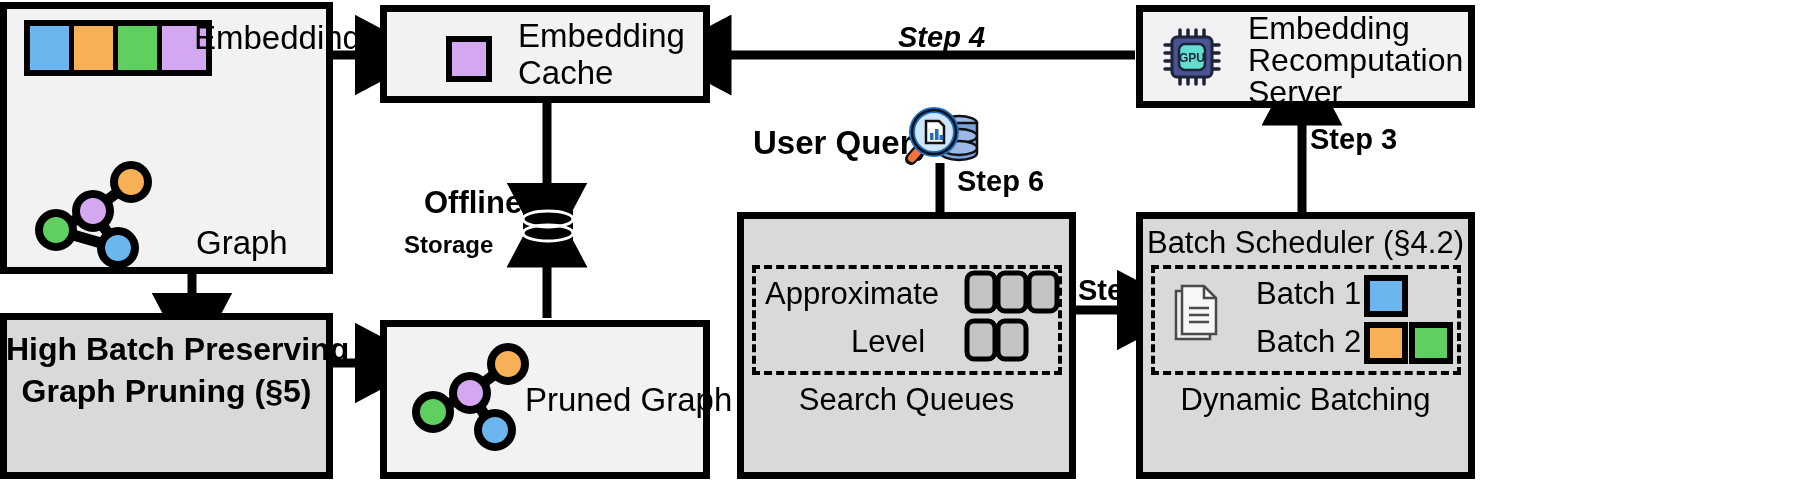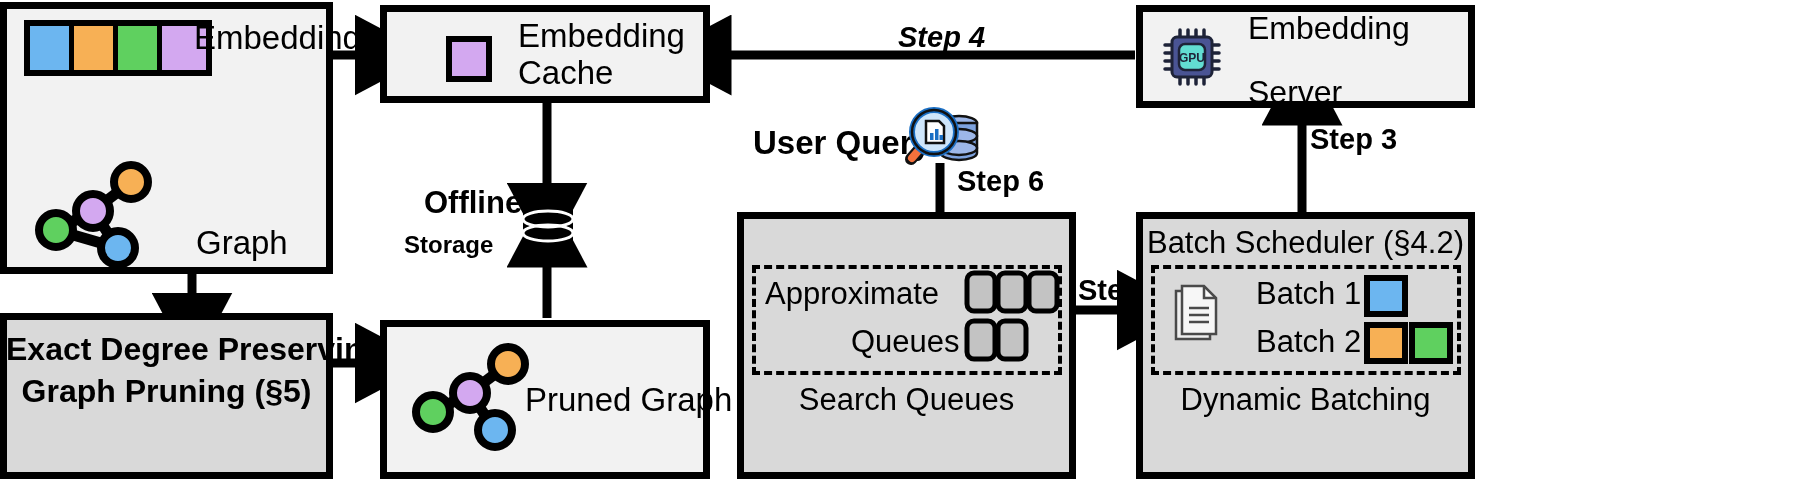--- a/index.html
+++ b/index.html
@@ -76,21 +76,21 @@
     <line x1="18" y1="64" x2="80" y2="82" stroke="#000" stroke-width="11"></line>
     <circle cx="93" cy="16" r="17" fill="#f7b055" stroke="#000" stroke-width="8"></circle>
     <circle cx="55" cy="45" r="17" fill="#d3a8f0" stroke="#000" stroke-width="8"></circle>
     <circle cx="18" cy="64" r="17" fill="#5fd05f" stroke="#000" stroke-width="8"></circle>
     <circle cx="80" cy="82" r="17" fill="#6cb6f0" stroke="#000" stroke-width="8"></circle>
   </svg>
   <div class="lbl" style="left:196px;top:225px;font-size:33px;">Graph</div>
 
   <div class="box gray" style="left:0;top:313px;width:333px;height:166px;">
   </div>
-  <div class="lbl bold ctr" style="left:6px;top:332px;width:321px;font-size:32px;">Exact Degree Preserving</div>
+  <div class="lbl bold ctr" style="left:6px;top:332px;width:321px;font-size:32px;">High Batch Preserving</div>
   <div class="lbl bold ctr" style="left:6px;top:374px;width:321px;font-size:32px;">Graph Pruning (§5)</div>
 
   <div class="box" style="left:380px;top:5px;width:330px;height:98px;">
   </div>
   <div class="sq" style="left:446px;top:36px;width:46px;height:46px;background:#d3a8f0;"></div>
   <div class="lbl" style="left:518px;top:18px;font-size:33px;">Embedding</div>
   <div class="lbl" style="left:518px;top:55px;font-size:33px;">Cache</div>
 
   <div class="lbl bold" style="left:424px;top:186px;font-size:31px;">Offline</div>
   <div class="lbl bold" style="left:404px;top:232px;font-size:24px;">Storage</div>
@@ -142,21 +142,21 @@
   </div>
   <div class="dashbox" style="left:752px;top:265px;width:310px;height:110px;background:transparent;"></div>
 
   <div class="lbl" style="left:765px;top:277px;font-size:31px;">Approximate</div>
   <svg style="left:966px;top:272px;width:92px;height:42px;">
     <rect x="1" y="1" width="28" height="38" rx="7" fill="#c3c3c3" stroke="#000" stroke-width="5"></rect>
     <rect x="32" y="1" width="28" height="38" rx="7" fill="#c3c3c3" stroke="#000" stroke-width="5"></rect>
     <rect x="63" y="1" width="28" height="38" rx="7" fill="#c3c3c3" stroke="#000" stroke-width="5"></rect>
   </svg>
 
-  <div class="lbl" style="left:851px;top:325px;font-size:31px;">Queues</div>
+  <div class="lbl" style="left:851px;top:325px;font-size:31px;">Level</div>
   <svg style="left:966px;top:320px;width:62px;height:42px;">
     <rect x="1" y="1" width="28" height="38" rx="7" fill="#c3c3c3" stroke="#000" stroke-width="5"></rect>
     <rect x="32" y="1" width="28" height="38" rx="7" fill="#c3c3c3" stroke="#000" stroke-width="5"></rect>
   </svg>
 
   <div class="lbl ctr" style="left:740px;top:383px;width:333px;font-size:31px;">Search Queues</div>
 
   <div class="steplbl" style="left:1078px;top:274px;font-size:29px;">Step 2</div>
 
   <div class="box gray" style="left:1136px;top:212px;width:339px;height:267px;">
@@ -203,17 +203,18 @@
       <line x1="47" y1="17" x2="56" y2="17"></line>
         <line x1="47" y1="25" x2="56" y2="25"></line>
       <line x1="47" y1="33" x2="56" y2="33"></line>
         <line x1="47" y1="41" x2="56" y2="41"></line>
     </g>
     <rect x="9" y="9" width="40" height="40" rx="5" fill="#4a5494" stroke="#1e2338" stroke-width="3"></rect>
     <rect x="16" y="16" width="26" height="26" rx="6" fill="#62ddd2" stroke="#1e2338" stroke-width="2.5"></rect>
     <text x="29" y="34" font-family="Liberation Sans, sans-serif" font-size="12" font-weight="700" fill="#1e2338" text-anchor="middle">GPU</text>
   </svg>
   <div class="lbl" style="left:1248px;top:11px;font-size:32px;">Embedding</div>
+  <div class="lbl" style="left:1248px;top:43px;font-size:32px;">Recomputation</div>
   <div class="lbl" style="left:1248px;top:75px;font-size:32px;">Server</div>
 
   <div class="steplbl" style="left:898px;top:21px;font-size:29px;font-style:italic;">Step 4</div>
 
 </div>
 
 </body></html>

